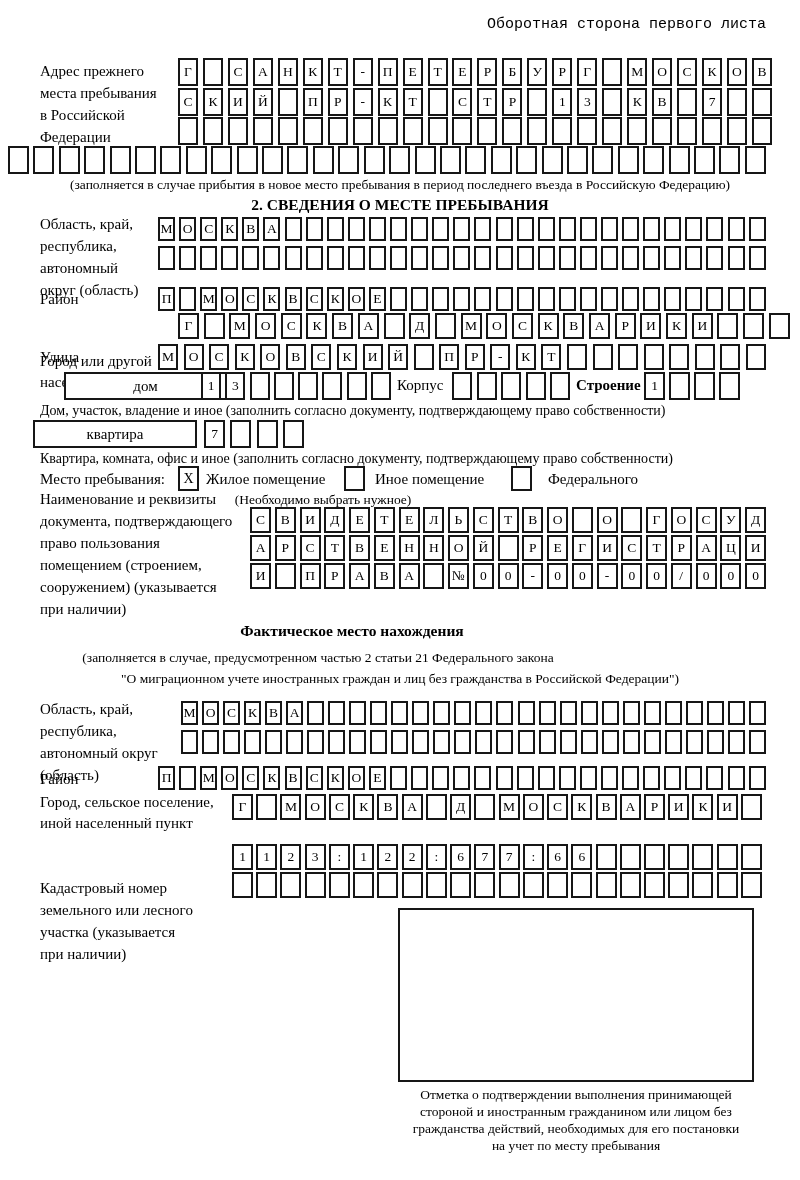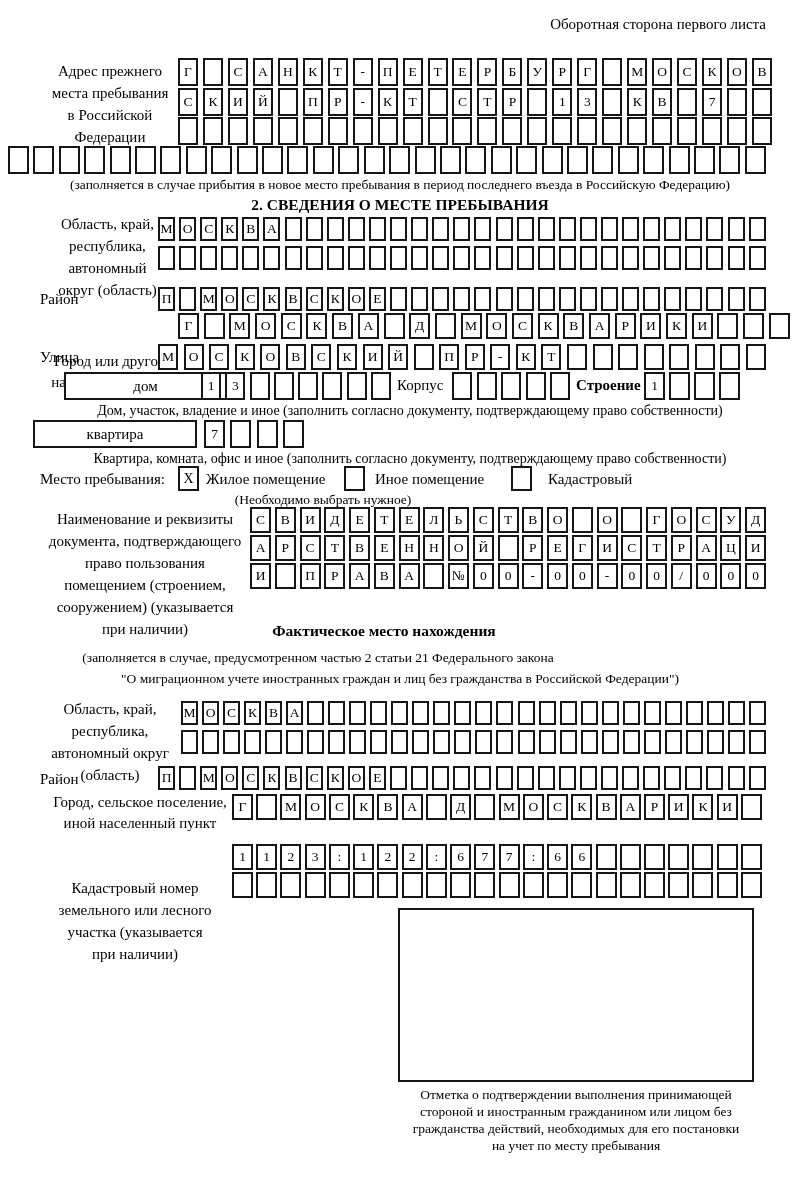--- a/index.html
+++ b/index.html
@@ -1,38 +1,38 @@
 <!DOCTYPE html>
 <html><head>
 <meta charset="utf-8">
 <style>
   html,body{margin:0;padding:0;background:#fff;}
   body{width:800px;height:1180px;position:relative;font-family:"Liberation Serif","DejaVu Serif",serif;color:#000;overflow:hidden;}
-  .abs{position:absolute;text-align:center;}
+  .abs{position:absolute;}
   .lbl{font-size:15px;line-height:22px;white-space:pre-line;}
   .lbl21{font-size:15px;line-height:21px;white-space:pre-line;}
   .note{font-size:13.5px;}
   .center{text-align:center;}
   .right{text-align:right;}
   .bold{font-weight:bold;}
   .cellrow{display:flex;justify-content:space-between;}
   .cell{box-sizing:border-box;width:20px;height:26px;border:2px solid #161616;display:flex;align-items:center;justify-content:center;font-size:13.5px;line-height:1;background:#fff;}
   .h28 .cell{height:28px;}
   .h24 .cell{height:24px;}
   .w17 .cell{width:17px;}
   .w21 .cell{width:21px;}
   .fieldbox{box-sizing:border-box;border:2px solid #161616;height:28px;display:flex;align-items:center;justify-content:center;font-size:15px;background:#fff;}
   .chk{box-sizing:border-box;border:2px solid #161616;width:21px;height:25px;display:flex;align-items:center;justify-content:center;font-size:14px;background:#fff;}
   .stamp{box-sizing:border-box;border:2px solid #161616;background:#fff;}
   .cap{font-size:13.5px;line-height:17px;white-space:pre-line;}
 </style>
 </head>
 <body>
 
-<div class="abs right" style="left:400px;top:16px;width:366px;font-size:15px;">Оборотная сторона первого листа</div>
+<div class="abs right" style="left:400px;top:16px;width:366px;font-size:15px;font-family:Liberation Mono, monospace;">Оборотная сторона первого листа</div>
 
 <div class="abs lbl" style="left:40px;top:60px;width:140px;">Адрес прежнего
 места пребывания
 в Российской
 Федерации</div>
 <div class="abs cellrow h28" style="left:178px;top:58px;width:594px;">
     <span class="cell">Г</span>
     <span class="cell"></span>
     <span class="cell">С</span>
     <span class="cell">А</span>
@@ -338,24 +338,24 @@
     <span class="cell"></span>
   </div>
 <div class="abs" style="left:40px;top:451px;width:740px;font-size:14px;font-family:Liberation Serif, serif;">Квартира, комната, офис и иное (заполнить согласно документу, подтверждающему право собственности)</div>
 
 <div class="abs lbl" style="left:40px;top:468px;">Место пребывания:</div>
 <div class="abs chk" style="left:178px;top:466px;">X</div>
 <div class="abs lbl" style="left:206px;top:468px;">Жилое помещение</div>
 <div class="abs chk" style="left:344px;top:466px;"></div>
 <div class="abs lbl" style="left:375px;top:468px;">Иное помещение</div>
 <div class="abs chk" style="left:511px;top:466px;"></div>
-<div class="abs lbl" style="left:548px;top:468px;">Кадастровый</div>
+<div class="abs lbl" style="left:548px;top:468px;">Федерального</div>
 <div class="abs note center" style="left:203px;top:492px;width:240px;">(Необходимо выбрать нужное)</div>
 
-<div class="abs lbl" style="left:40px;top:508px;width:210px;">Наименование и реквизиты
+<div class="abs lbl" style="left:40px;top:488px;width:210px;">Наименование и реквизиты
 документа, подтверждающего
 право пользования
 помещением (строением,
 сооружением) (указывается
 при наличии)</div>
 <div class="abs cellrow w21" style="left:250px;top:507px;width:516px;">
     <span class="cell">С</span>
     <span class="cell">В</span>
     <span class="cell">И</span>
     <span class="cell">Д</span>
@@ -417,21 +417,21 @@
     <span class="cell">0</span>
     <span class="cell">-</span>
     <span class="cell">0</span>
     <span class="cell">0</span>
     <span class="cell">/</span>
     <span class="cell">0</span>
     <span class="cell">0</span>
     <span class="cell">0</span>
   </div>
 
-<div class="abs center bold" style="left:0;top:622px;width:704px;font-size:15.5px;padding-left:32px;">Фактическое место нахождения</div>
+<div class="abs center bold" style="left:0;top:622px;width:704px;font-size:15.5px;">Фактическое место нахождения</div>
 <div class="abs note center" style="left:0;top:650px;width:636px;">(заполняется в случае, предусмотренном частью 2 статьи 21 Федерального закона</div>
 <div class="abs note center" style="left:0;top:671px;width:800px;">"О миграционном учете иностранных граждан и лиц без гражданства в Российской Федерации")</div>
 
 <div class="abs lbl" style="left:40px;top:698px;width:140px;">Область, край,
 республика,
 автономный округ
 (область)</div>
 <div class="abs cellrow h24 w17" style="left:181px;top:701px;width:585px;">
     <span class="cell">М</span>
     <span class="cell">О</span>

